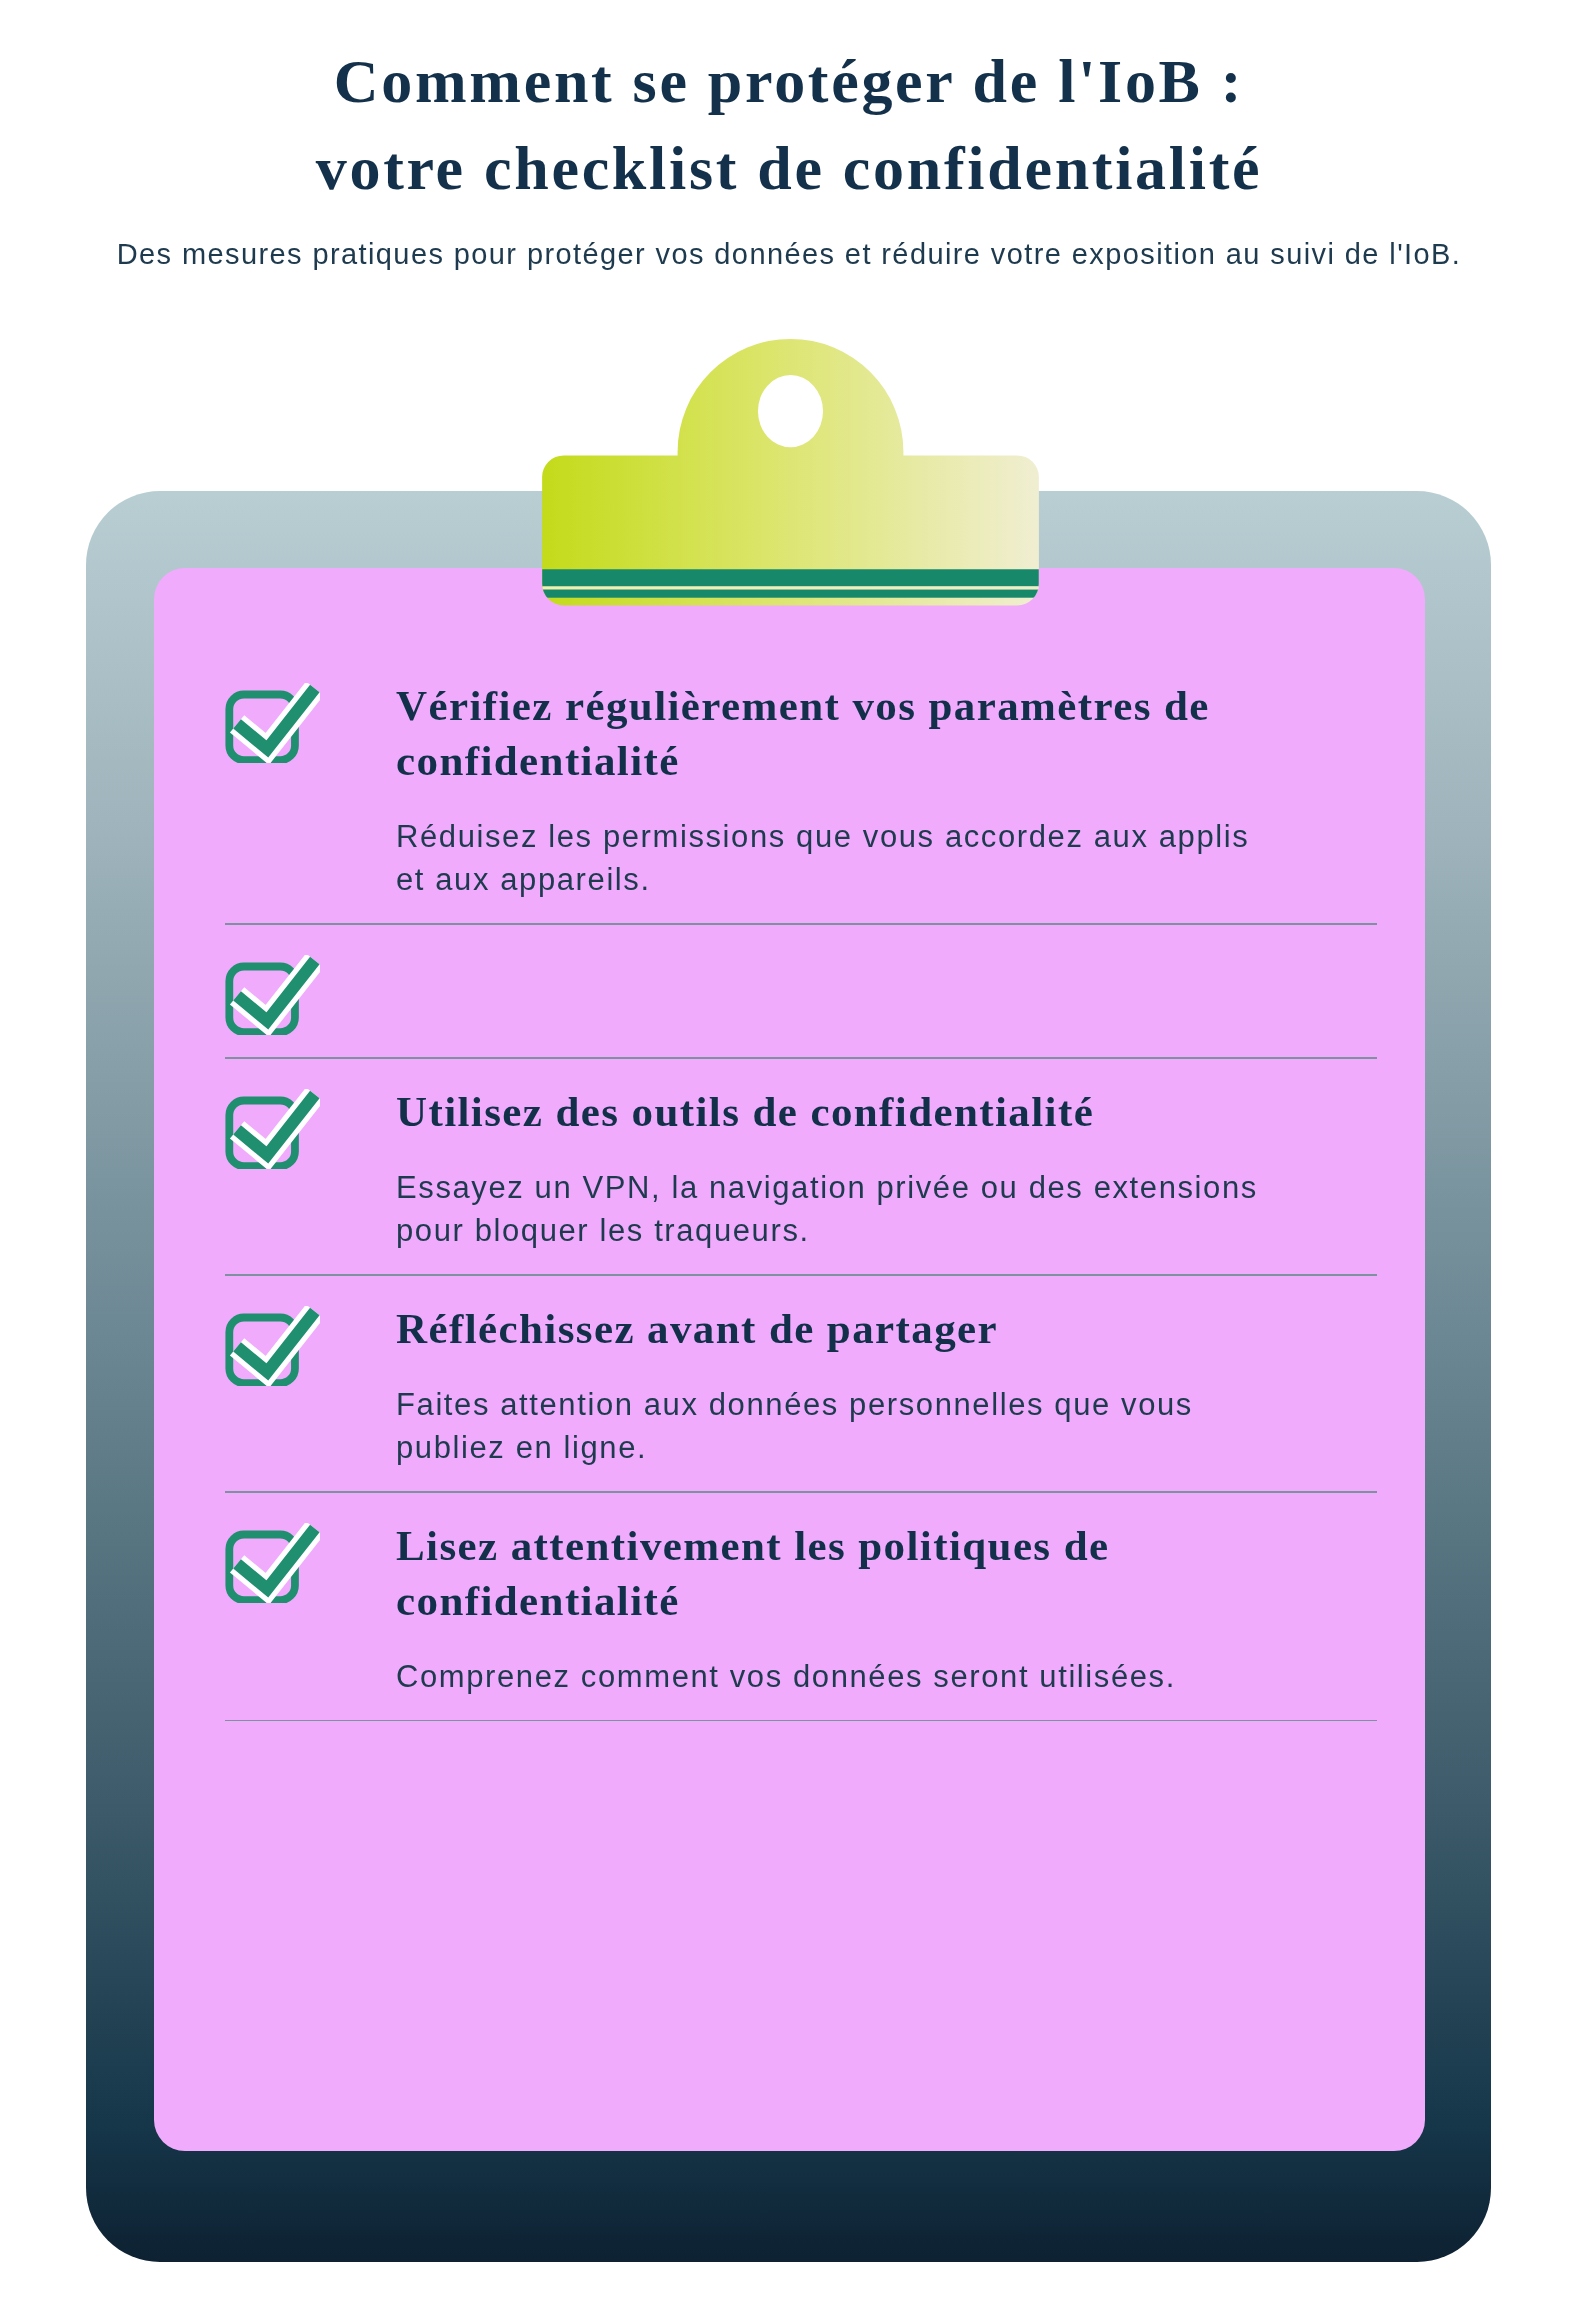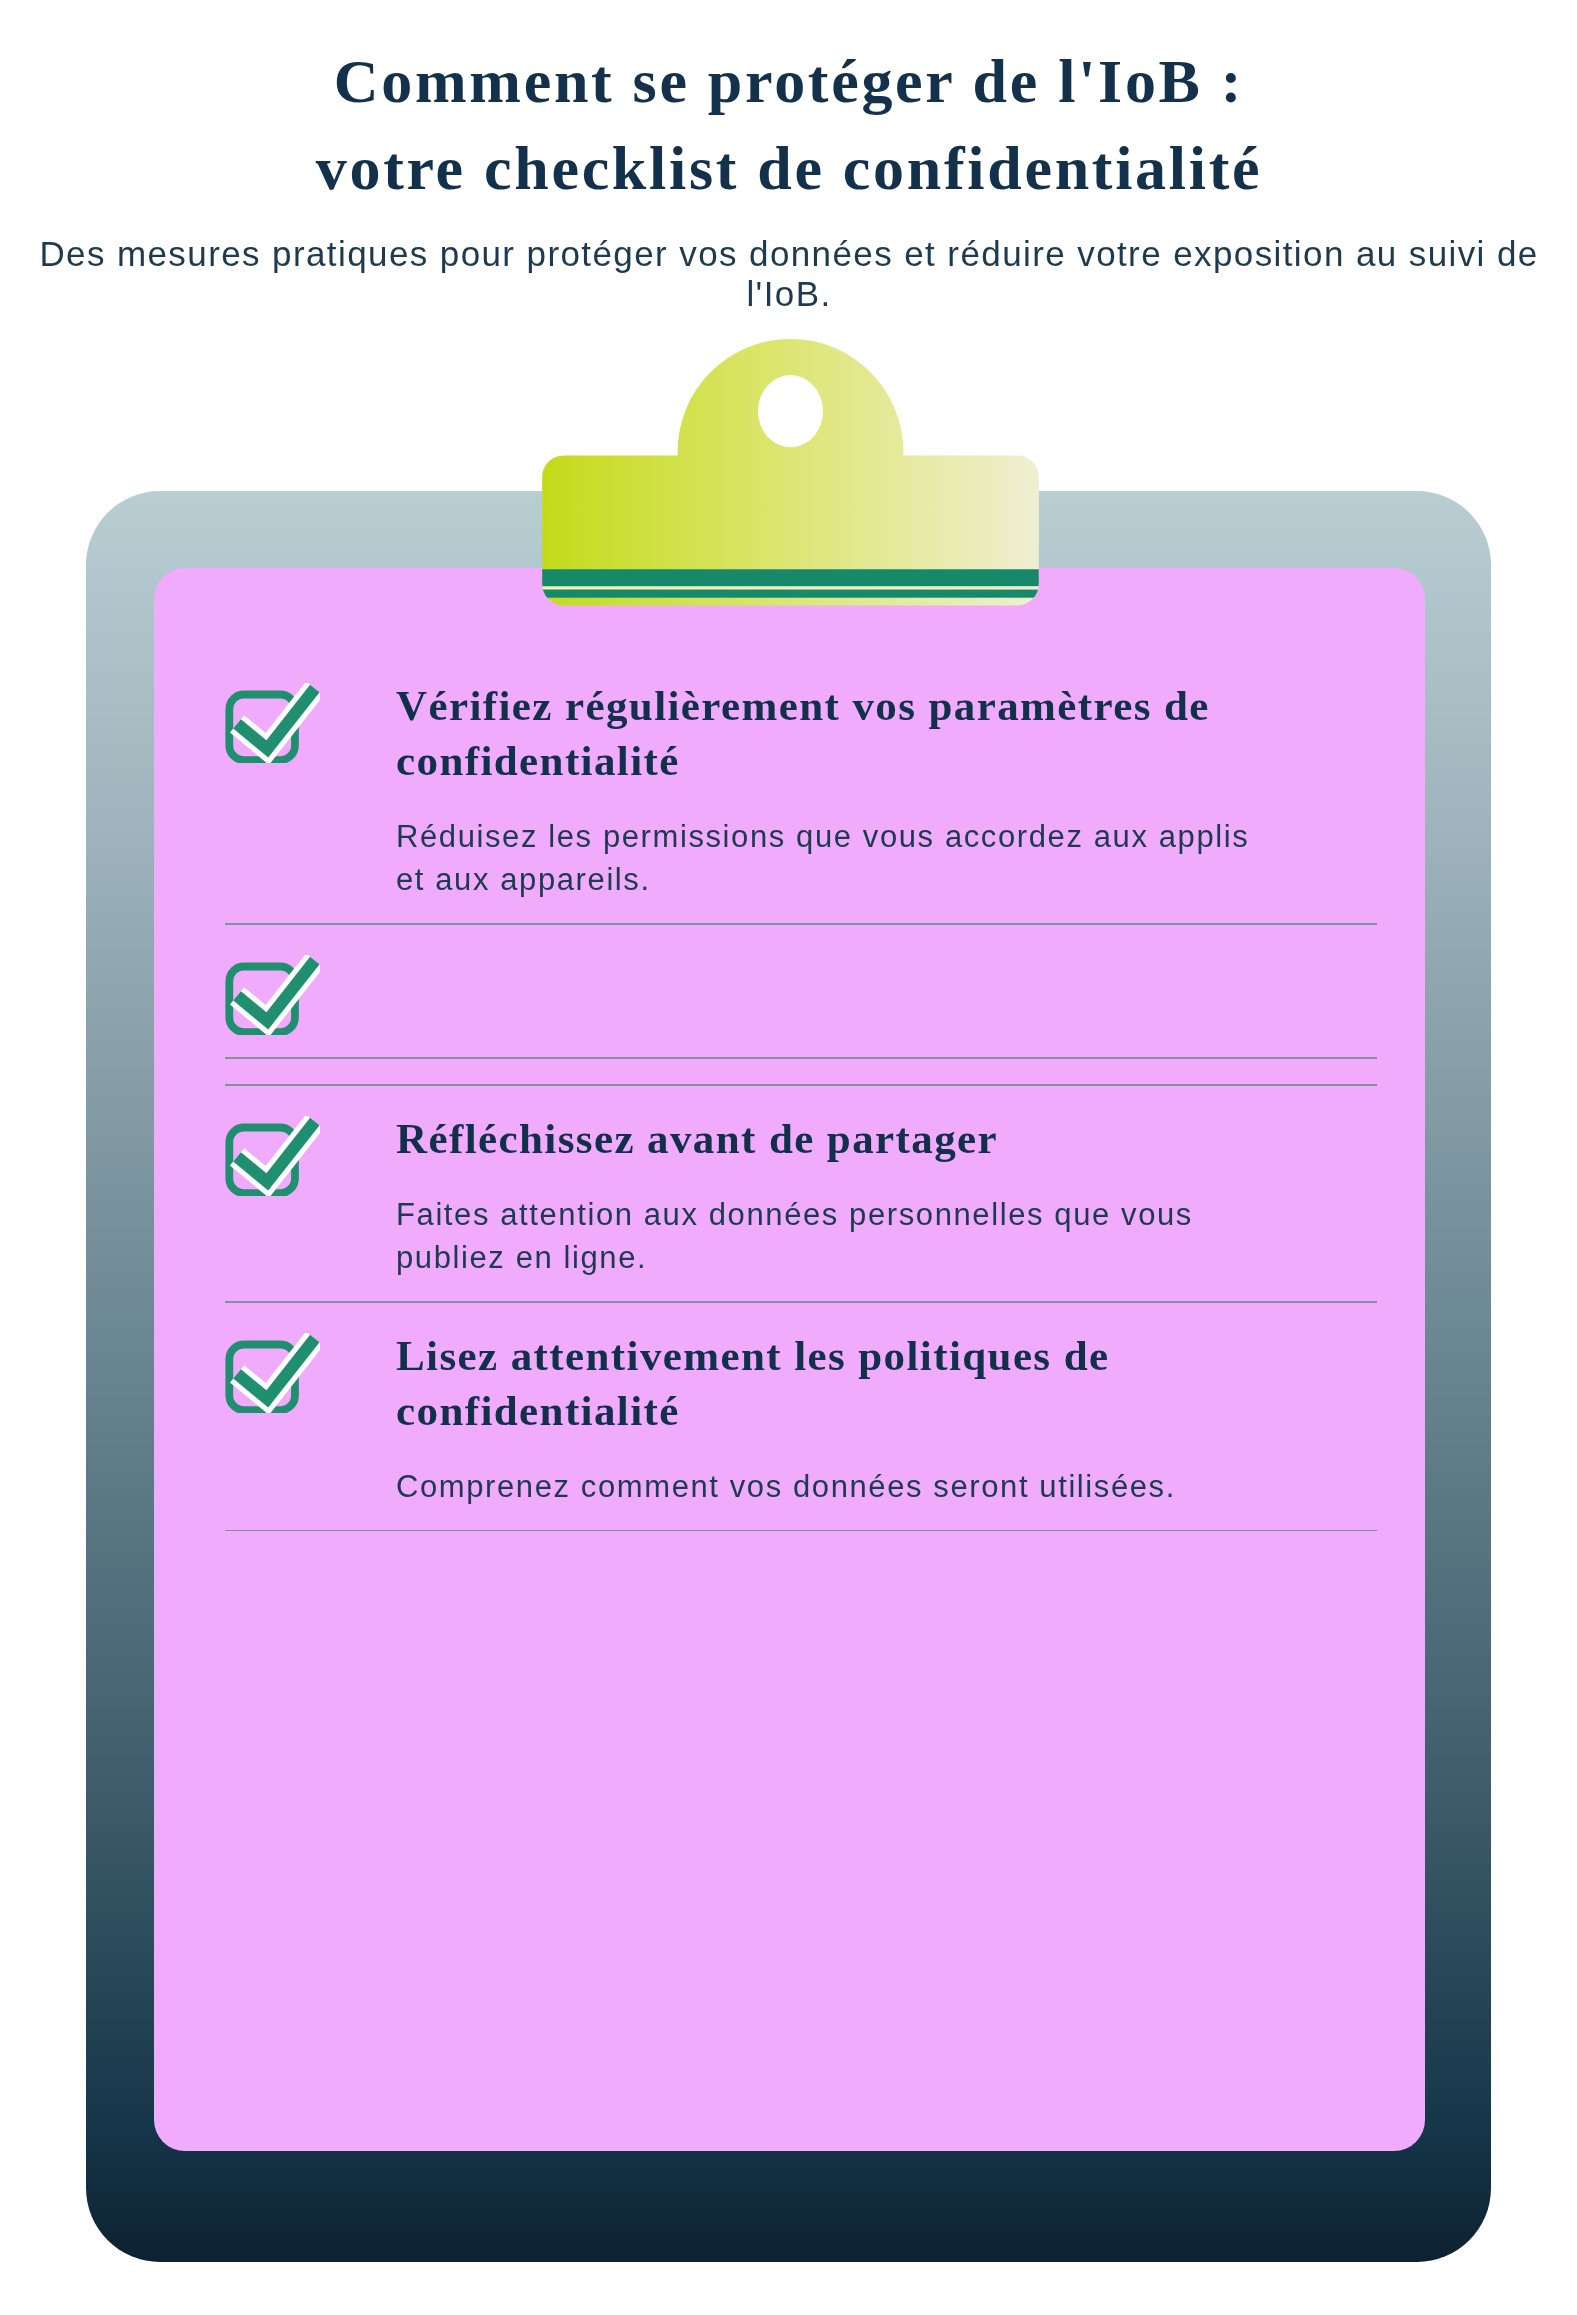--- a/index.html
+++ b/index.html
@@ -3,21 +3,21 @@
 <meta charset="utf-8">
 <style>
   html,body { margin:0; padding:0; background:#ffffff; }
   .page { position:relative; width:1552px; height:2316px; background:#ffffff;
           font-family:"Liberation Sans", sans-serif; overflow:hidden; }
 
   
   .header { position:absolute; top:38px; left:0; width:1578px; text-align:center; }
   .title-line { font-family:"Liberation Serif", serif; font-weight:700;
                 font-size:62px; line-height:87px; letter-spacing:2.7px; color:#14314b; }
-  .subtitle { margin-top:22px; font-size:35px; line-height:40px; letter-spacing:1.4px; color:#1e3a4e;text-align:center; }
+  .subtitle { margin-top:22px; font-size:29px; line-height:40px; letter-spacing:1.4px; color:#1e3a4e;text-align:center; }
 
   
   .board { position:absolute; left:86px; top:491px; width:1405px; height:1771px;
            border-radius:74px;
            background:linear-gradient(180deg,#b8ced3 0%, #9db2ba 20%, #6b8793 48%,
                       #3d5b6a 74%, #16374a 92%, #0d2132 100%); }
   .card { position:absolute; left:154px; top:568px; width:1271px; height:1583px;
           border-radius:31px; background:#f0abfc; }
   .clip { position:absolute; left:537px; top:329px; width:507px; height:280px; }
 
@@ -67,20 +67,32 @@
       <div class="item">
         <svg class="check" viewBox="0 0 110 92">
           <rect x="5" y="13" width="76" height="76" rx="17" fill="none" stroke="#1f8f70" stroke-width="9"></rect>
           <polyline points="14,47 49,76 104,6" fill="none" stroke="#ffffff" stroke-width="26"></polyline>
           <polyline points="14,47 49,76 104,6" fill="none" stroke="#1f8f70" stroke-width="14"></polyline>
         </svg>
       </div>
 
       <div class="divider"></div>
 
+      <div class="item">
+        <svg class="check" viewBox="0 0 110 92">
+          <rect x="5" y="13" width="76" height="76" rx="17" fill="none" stroke="#1f8f70" stroke-width="9"></rect>
+          <polyline points="14,47 49,76 104,6" fill="none" stroke="#ffffff" stroke-width="26"></polyline>
+          <polyline points="14,47 49,76 104,6" fill="none" stroke="#1f8f70" stroke-width="14"></polyline>
+        </svg>
+        <div class="item-text">
+          <div class="item-title">Utilisez des outils de confidentialité</div>
+          <div class="item-desc">Essayez un VPN, la navigation privée ou des extensions
+pour bloquer les traqueurs.</div>
+        </div>
+      </div>
 
       <div class="divider"></div>
 
       <div class="item">
         <svg class="check" viewBox="0 0 110 92">
           <rect x="5" y="13" width="76" height="76" rx="17" fill="none" stroke="#1f8f70" stroke-width="9"></rect>
           <polyline points="14,47 49,76 104,6" fill="none" stroke="#ffffff" stroke-width="26"></polyline>
           <polyline points="14,47 49,76 104,6" fill="none" stroke="#1f8f70" stroke-width="14"></polyline>
         </svg>
         <div class="item-text">

